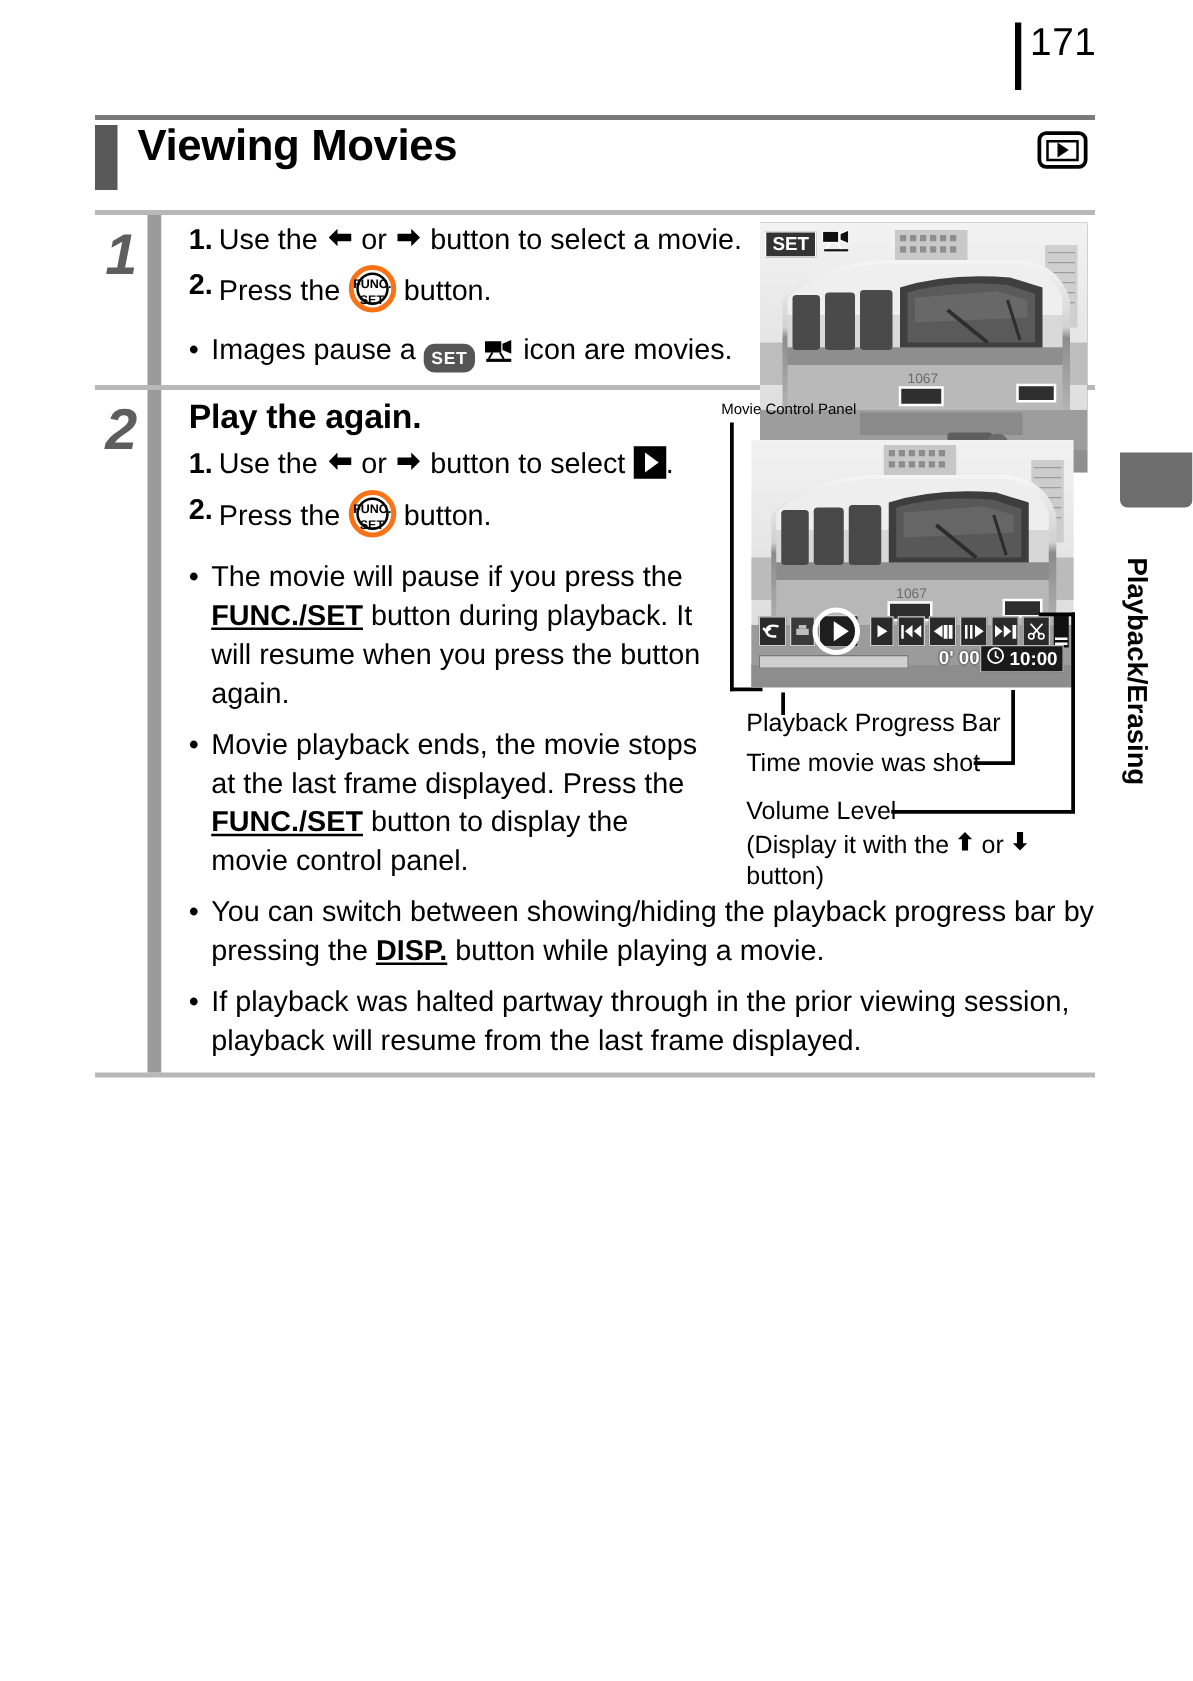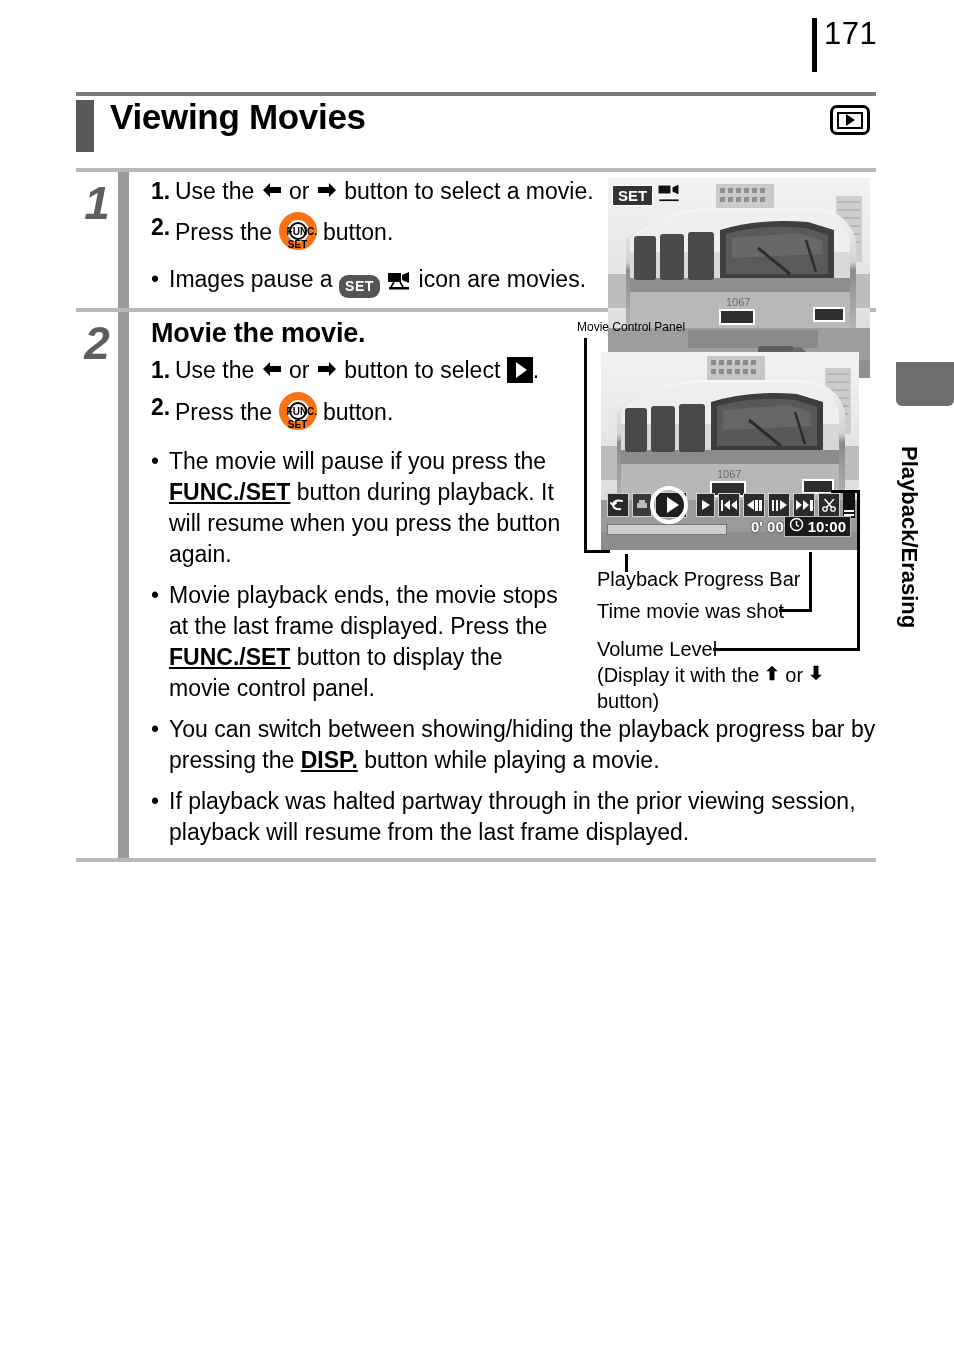--- a/index.html
+++ b/index.html
@@ -65,21 +65,21 @@
   .wfull { max-width:740px; }
 
   b.kb { font-weight:bold;text-decoration:underline; }
 
   
   .arrow { display:inline-block; vertical-align:-2px; width:22px; height:22px; position:relative; }
   .arrow svg { display:block; }
 
   .funcset {
     display:inline-block; vertical-align:-10px; width:38px; height:38px;
-    border:8px solid #f97316; border-radius:50%; box-sizing:border-box; position:relative; background:#fff;
+    border:4px solid #f97316; border-radius:50%; box-sizing:border-box; position:relative; background:#fff;
   }
   .funcset::after {
     content:""; position:absolute; left:2px; top:2px; right:2px; bottom:2px;
     border:2px solid #000; border-radius:50%;
   }
   .funcset .fs-t, .funcset .fs-b {
     position:absolute; left:0; right:0; text-align:center; font-weight:bold; z-index:2;
     font-family:"Liberation Sans", sans-serif;
   }
   .funcset .fs-t { top:5px; font-size:10px; }
@@ -266,21 +266,21 @@
       </div>
     </div>
   </div>
 
   <div class="step-sep"></div>
 
   <div class="step">
     <div class="step-num">2</div>
     <div class="step-gutter"></div>
     <div class="step-body">
-      <div class="step-title">Movie the movie.</div>
+      <div class="step-title">Play the again.</div>
 
       <ul class="numlist">
         <li>
           <span class="n">1.</span>
           <span class="t w2">
             <span>Use the</span>
             <span class="arrow"><svg width="22" height="22" viewBox="0 0 22 22">
                   <path d="M2 11 L9 4 L9 8 L20 8 L20 14 L9 14 L9 18 Z" fill="#000"></path>
                 </svg></span>
             <span>or</span>

